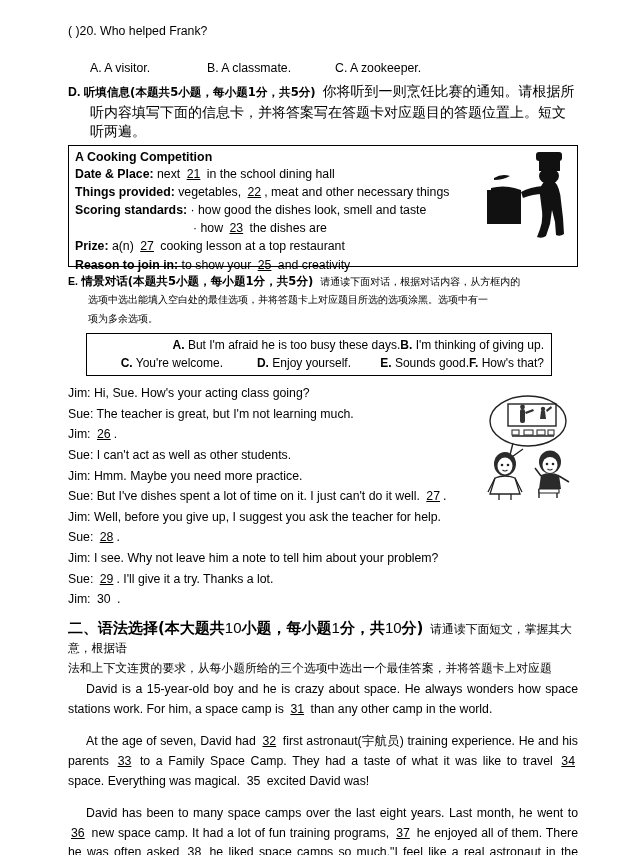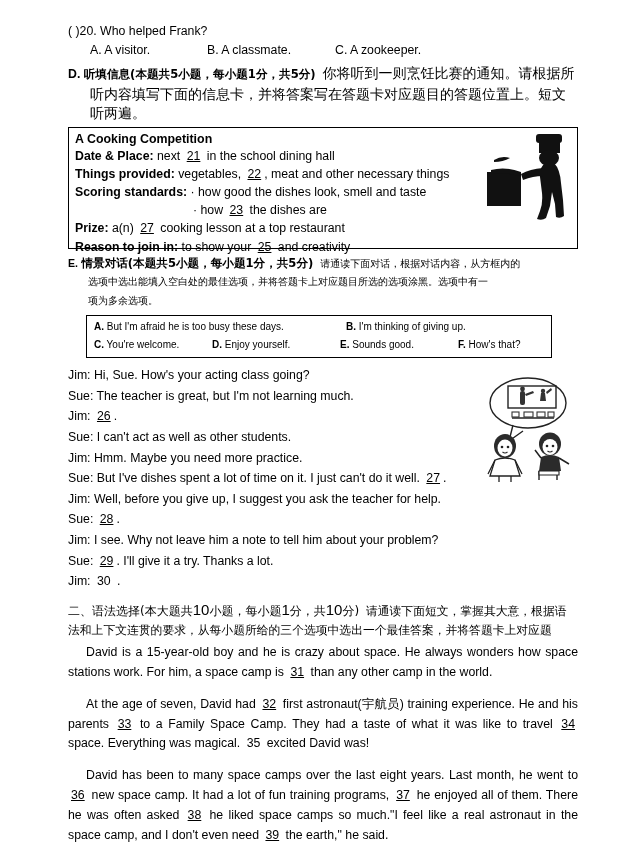--- a/index.html
+++ b/index.html
@@ -12,21 +12,21 @@
   .content{position:absolute;left:68px;top:22px;width:510px;}
   b,.b{font-weight:bold;}
   .blank{text-decoration:underline;padding:0 3px;}
   .nb{text-decoration:none;padding:0 3px;}
 
   
   .q20{font-size:12.3px;line-height:19px;}
   .q20opts{margin-left:22px;font-size:12.3px;line-height:19px;}
   .q20opts span.o{display:inline-block;}
   .o1{width:117px;}
-  .o2{width:128px;}
+  .o2{width:128px;margin-top:18px;}
 
   
   .secD{margin-top:4px;font-size:12.3px;line-height:19.5px;}
   .secD .head{font-weight:bold;}
   .secD .zh{font-family:"DejaVu Sans",sans-serif;font-size:14px;}
   .secD .zhb{font-family:"DejaVu Sans",sans-serif;font-size:11.6px;font-weight:bold;}
   .secD .l2{margin-left:22px;}
 
   
   .card{position:relative;border:1.3px solid #000;margin-top:3px;padding:3px 6px 4px 6px;
@@ -38,35 +38,35 @@
 
   
   .secE{margin-top:5px;font-size:12.3px;line-height:18.6px;}
   .secE .tag{font-size:10.6px;font-weight:bold;}
   .secE .zhb{font-family:"DejaVu Sans",sans-serif;font-size:11.6px;font-weight:bold;}
   .secE .zh{font-family:"DejaVu Sans",sans-serif;font-size:10px;}
   .secE .l2{margin-left:20px;}
 
   .optbox{border:1.2px solid #000;margin:5px 0 0 18px;width:466px;box-sizing:border-box;
           padding:2px 7px 3px 7px;}
-  .optbox .r{font-size:10px;line-height:18px;white-space:nowrap;}
+  .optbox .r{font-size:12px;line-height:18px;white-space:nowrap;text-align:right;}
   .optbox .it{display:inline-block;}
   .ob-a{width:252px;}
   .ob-c{width:118px;}
   .ob-d{width:128px;}
   .ob-e{width:118px;}
 
   
   .dia{position:relative;margin-top:7px;}
   .dia .l{font-size:12.3px;line-height:20.6px;white-space:nowrap;}
   .kids{position:absolute;right:-2px;top:5px;width:112px;height:112px;}
 
   
   .sec2{margin-top:8px;font-size:12.3px;line-height:19.5px;}
-  .sec2 .zhb{font-family:"DejaVu Sans",sans-serif;font-size:12px;font-weight:normal;}
+  .sec2 .zhb{font-family:"DejaVu Sans",sans-serif;font-size:15px;font-weight:bold;}
   .sec2 .zh{font-family:"DejaVu Sans",sans-serif;font-size:11.8px;}
   .sec2 .num{font-size:15px;font-weight:normal;}
 
   .para{font-size:12.3px;line-height:19.8px;text-align:justify;margin-top:2px;}
   .para.first{text-indent:18px;}
 
   .footer{position:absolute;left:0;right:0;top:858px;text-align:center;
           font-family:"DejaVu Sans",sans-serif;font-size:10.2px;font-weight:bold;margin-left:23px;}
   .footer .en{font-family:"Liberation Sans",sans-serif;}
 </style>

